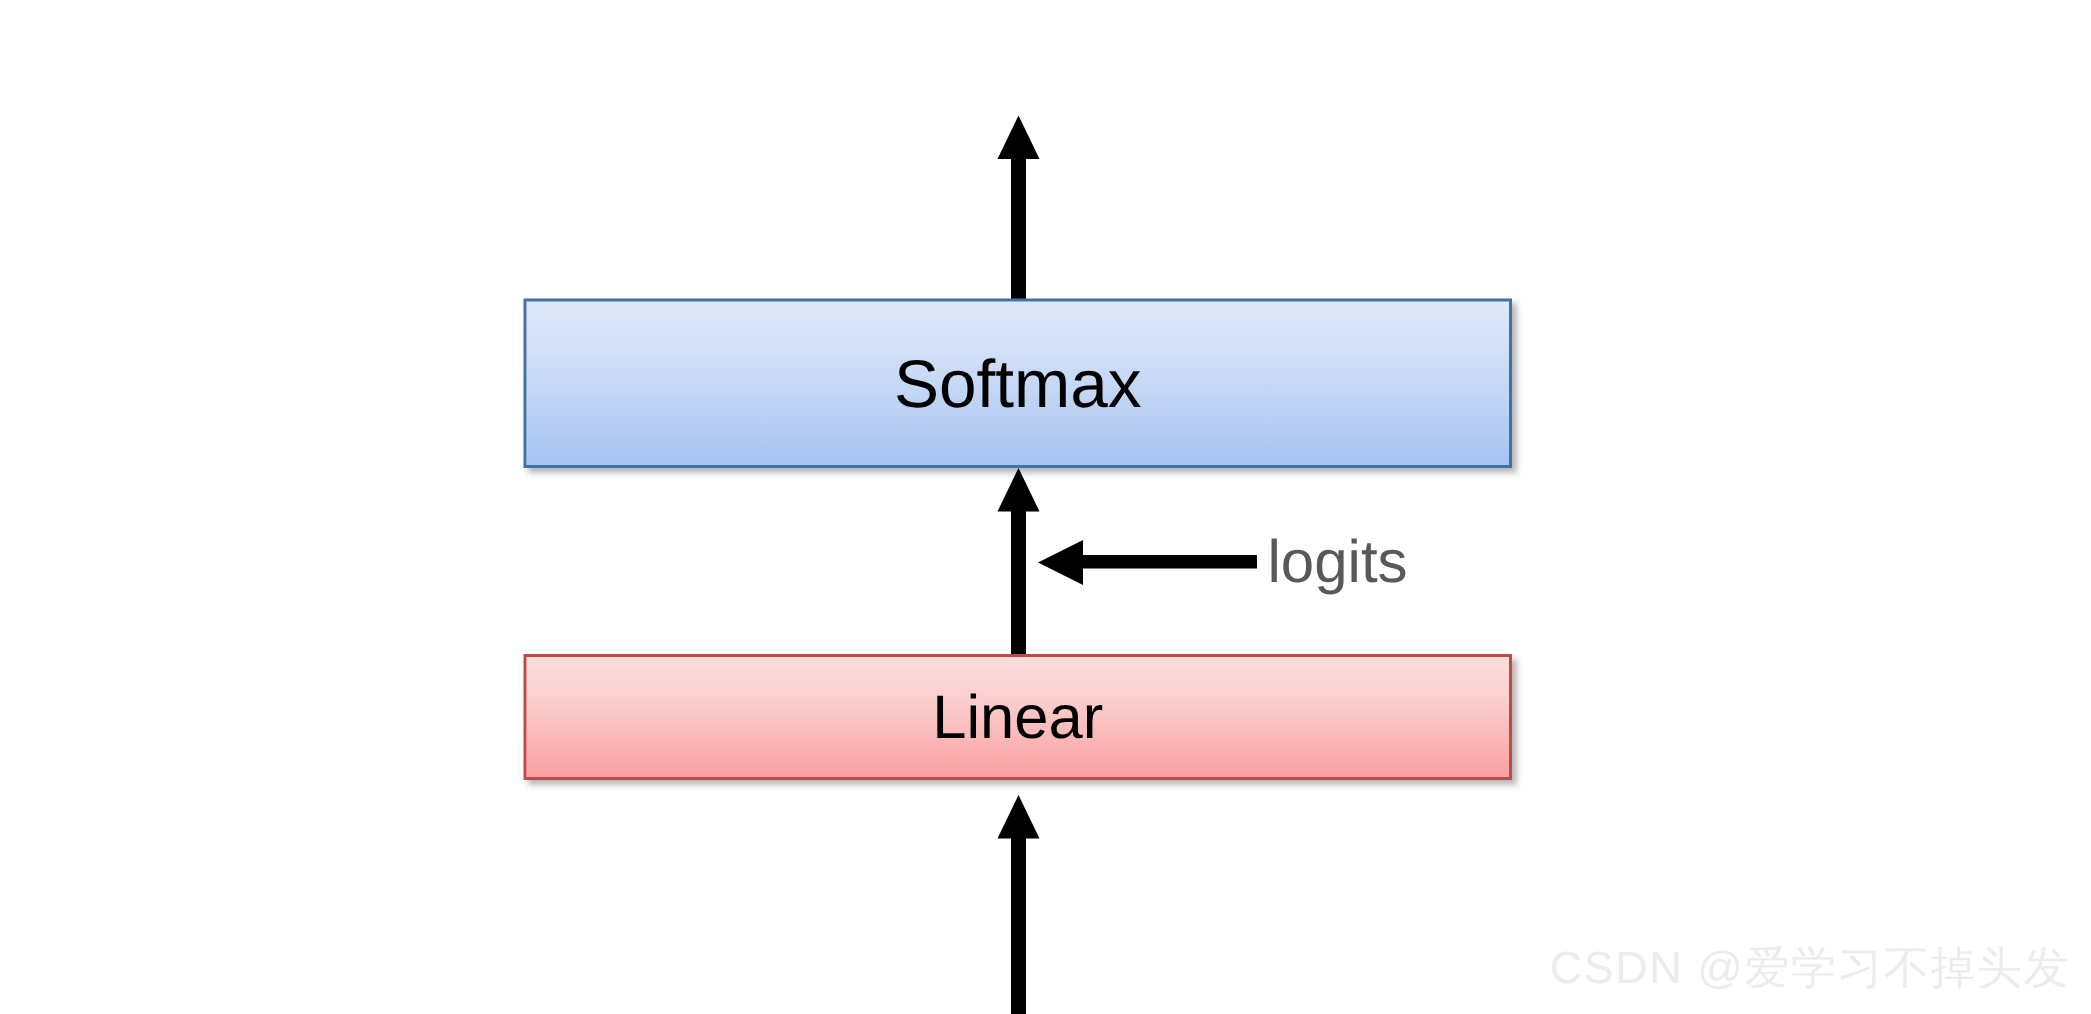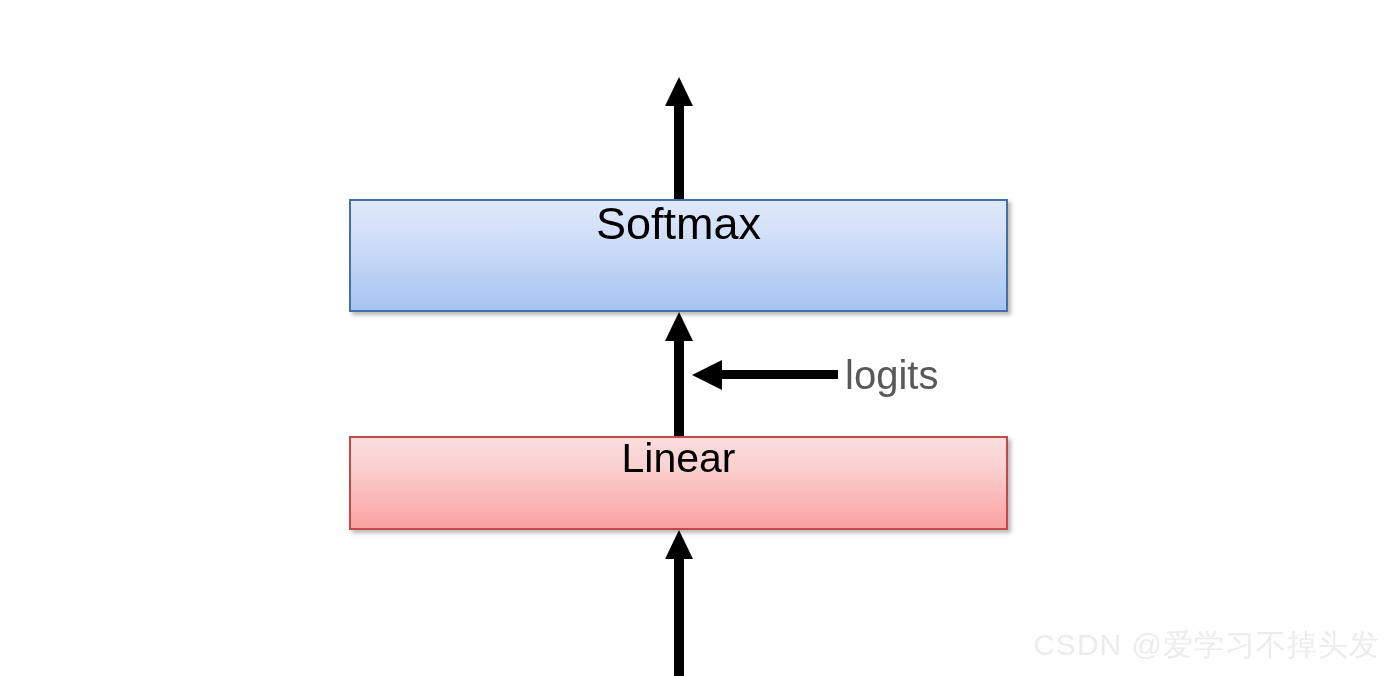--- a/index.html
+++ b/index.html
@@ -22,20 +22,21 @@
     left: 0;
     top: 0;
     width: 1394px;
     height: 676px;
   }
   
   .block {
     position: absolute;
     box-sizing: border-box;
     display: flex;
+    align-items: center;
     justify-content: center;
     box-shadow: 3px 3px 4px rgba(0,0,0,0.28);
   }
   .block-label {
     color: #000000;
     line-height: 1;
     white-space: nowrap;
   }
   #softmax-block {
     left: 349px;
@@ -45,21 +46,21 @@
     border: 2px solid #4271a5;
     background: linear-gradient(to bottom, #dfe8fa 0%, #d2e0f8 30%, #bcd2f4 65%, #a6c4f2 100%);
   }
   #softmax-block .block-label {
     font-size: 45px;
   }
   #linear-block {
     left: 349px;
     top: 436px;
     width: 659px;
-    height: 94px;
+    height: 84px;
     border: 2px solid #bf4a48;
     background: linear-gradient(to bottom, #fbdddd 0%, #fbd2d2 30%, #fbb9b9 65%, #faa1a1 100%);
   }
   #linear-block .block-label {
     font-size: 41px;
   }
   
   #logits-label {
     position: absolute;
     left: 845px;

